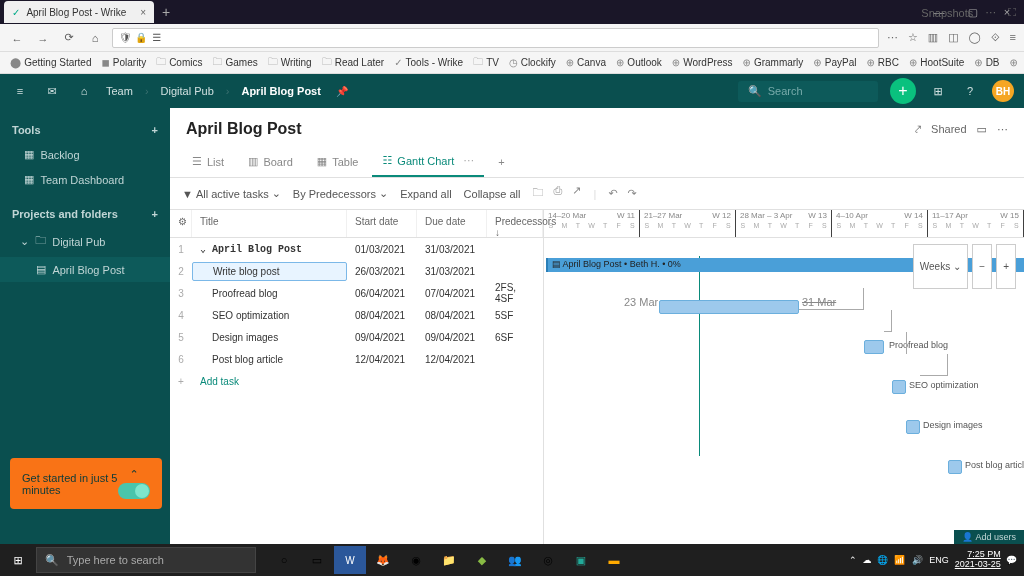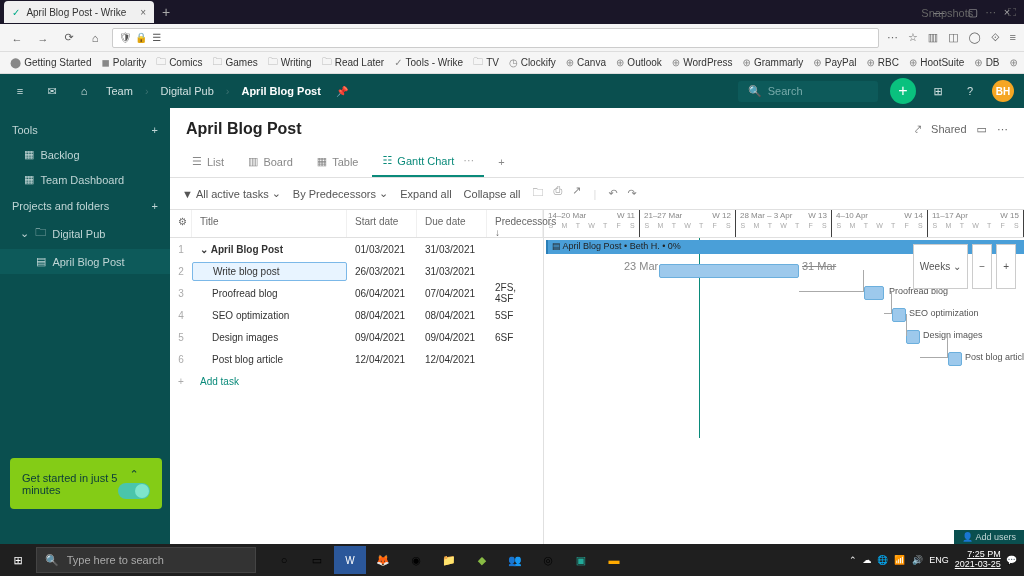--- a/index.html
+++ b/index.html
@@ -28,26 +28,26 @@
 .app-header .crumb.active { color: #fff; font-weight: 600; }
 .app-header .sep { color: #3a7070; }
 .app-header .search-box { margin-left: auto; display: flex; align-items: center; gap: 6px; background: #0d5a5a; padding: 4px 10px; border-radius: 3px; color: #7aa; width: 140px; }
 .app-header .add-btn { width: 26px; height: 26px; background: #0ac17e; border-radius: 50%; display: flex; align-items: center; justify-content: center; color: #fff; font-size: 16px; }
 .app-header .header-icon { width: 20px; text-align: center; color: #d0e0e0; }
 .avatar { width: 22px; height: 22px; background: #f5a623; border-radius: 50%; display: flex; align-items: center; justify-content: center; font-size: 10px; color: #fff; font-weight: 600; }
 
 
 .app-body { display: flex; height: 460px; }
 .sidebar { width: 170px; background: #0a4f4f; color: #c0d5d5; padding: 10px 0; font-size: 11px; }
-.sidebar-section { padding: 6px 12px; font-weight: 400; display: flex; align-items: center; justify-content: space-between; }
+.sidebar-section { padding: 6px 12px; font-weight: 700; display: flex; align-items: center; justify-content: space-between; }
 .sidebar-item { padding: 6px 12px 6px 24px; display: flex; align-items: center; gap: 6px; }
 .sidebar-item.indent { padding-left: 36px; background: #0d5a5a; }
 .sidebar-item.project { padding-left: 20px; }
 .sidebar .plus { color: #c0d5d5; }
-.get-started { position: absolute; left: 10px; top: 458px; width: 152px; background: #84cc16; border-radius: 4px; padding: 10px 12px; font-size: 11px; color: #0a3a3a; display: flex; align-items: center; justify-content: space-between; }
+.get-started { position: absolute; left: 10px; top: 458px; width: 152px; background: #f97316; border-radius: 4px; padding: 10px 12px; font-size: 11px; color: #0a3a3a; display: flex; align-items: center; justify-content: space-between; }
 .get-started .toggle { width: 32px; height: 16px; background: #4ac5ab; border-radius: 8px; position: relative; }
 .get-started .toggle::after { content: ''; position: absolute; width: 14px; height: 14px; background: #7ee5cc; border-radius: 50%; top: 1px; right: 1px; }
 
 .main-panel { flex: 1; background: #fff; display: flex; flex-direction: column; }
 .page-header { padding: 12px 16px 8px; display: flex; align-items: center; justify-content: space-between; }
 .page-title { font-size: 16px; font-weight: 600; color: #222; }
 .page-actions { display: flex; gap: 10px; color: #666; align-items: center; }
 
 .view-tabs { display: flex; border-bottom: 1px solid #e0e0e0; padding: 0 12px; gap: 4px; }
 .view-tab { padding: 8px 10px; display: flex; align-items: center; gap: 5px; color: #888; font-size: 11px; }
@@ -64,33 +64,33 @@
 .table-header { display: flex; border-bottom: 1px solid #e0e0e0; height: 28px; font-size: 10px; color: #666; }
 .table-header > div { padding: 6px 8px; border-right: 1px solid #f0f0f0; }
 .col-gear { width: 22px; text-align: center; }
 .col-title { width: 155px; }
 .col-date { width: 70px; }
 .col-pred { width: 56px; }
 .table-row { display: flex; height: 22px; font-size: 10px; color: #333; align-items: center; }
 .table-row > div { padding: 3px 8px; }
 .row-num { width: 22px; text-align: center; color: #aaa; }
 .row-title { width: 155px; white-space: nowrap; }
-.row-title.parent { font-weight: 600; }
+.row-title.parent { font-weight: 600; font-family: Liberation Mono, monospace; }
 .row-title.child { padding-left: 20px; }
 .row-title.selected { background: #e8f4ff; border: 1px solid #7bb8e8; border-radius: 2px; }
 .add-task-row { padding: 6px 8px 6px 30px; color: #0a8a7a; font-size: 10px; }
 
 .gantt-area { flex: 1; position: relative; overflow: hidden; }
 .gantt-header { height: 28px; border-bottom: 1px solid #e0e0e0; display: flex; font-size: 8px; }
 .gantt-week { flex: 1; border-right: 1px solid #404040; }
 .gantt-week-top { height: 12px; padding: 1px 4px; color: #888; white-space: nowrap; display: flex; justify-content: space-between; }
 .gantt-week-days { height: 14px; display: flex; }
 .gantt-day { flex: 1; text-align: center; color: #aaa; font-size: 7px; }
 .gantt-body { position: relative; height: 200px; }
-.gantt-row { height: 22px; position: relative; }
+.gantt-row { height: 22px; position: relative; margin-top: 18px; }
 .gantt-summary { position: absolute; top: 2px; height: 14px; background: #4a9fd8; font-size: 9px; color: #222; padding: 1px 4px; white-space: nowrap; border-left: 2px solid #2a7fb8; }
 .gantt-bar { position: absolute; top: 4px; height: 14px; background: #9dc9ec; border: 1px solid #6bafdd; border-radius: 2px; }
 .gantt-label { position: absolute; font-size: 9px; color: #555; white-space: nowrap; top: 4px; }
 .gantt-date-label { position: absolute; font-size: 11px; color: #888; top: 0; }
 .today-line { position: absolute; top: 0; bottom: 0; width: 1px; background: #0a8a7a; }
 .gantt-controls { position: absolute; top: 34px; right: 8px; display: flex; gap: 4px; z-index: 5; }
 .gantt-ctrl { background: #fff; border: 1px solid #ccc; padding: 16px 6px; font-size: 10px; color: #555; }
 .gantt-top-controls { position: absolute; top: 6px; right: 8px; display: flex; gap: 12px; align-items: center; color: #666; font-size: 11px; }
 .dep-line { position: absolute; border-right: 1px solid #aaa; border-bottom: 1px solid #aaa; }
 
@@ -246,21 +246,21 @@
       <span class="plus">+</span>
     </div>
     <div class="sidebar-item">
         <span>▦</span>
         <span>Backlog</span>
       </div>
     <div class="sidebar-item">
         <span>▦</span>
         <span>Team Dashboard</span>
       </div>
-    <div class="sidebar-section" style="margin-top:2px;">
+    <div class="sidebar-section" style="margin-top:10px;">
       <span>Projects and folders</span>
       <span class="plus">+</span>
     </div>
     <div class="sidebar-item project">
         <span>⌄</span>
         <span>🗀</span>
         <span>Digital Pub</span>
       </div>
     <div class="sidebar-item indent">
         <span>▤</span>

